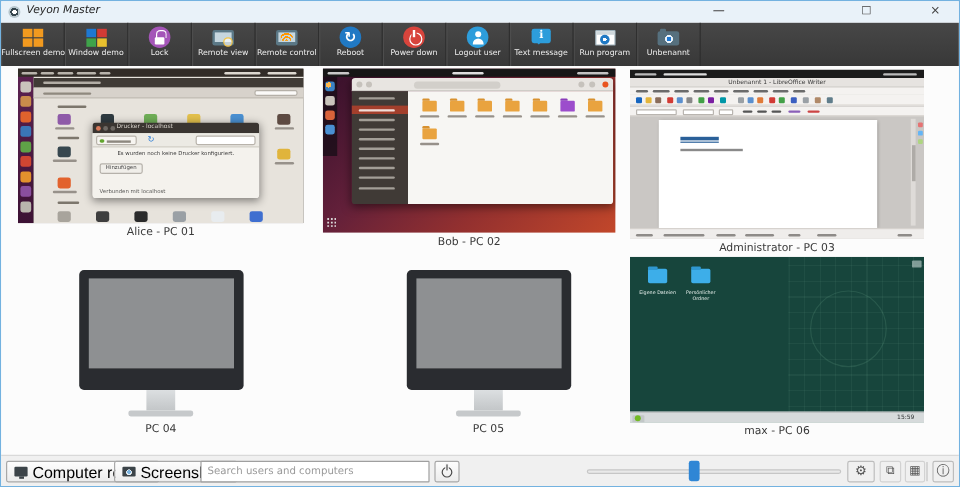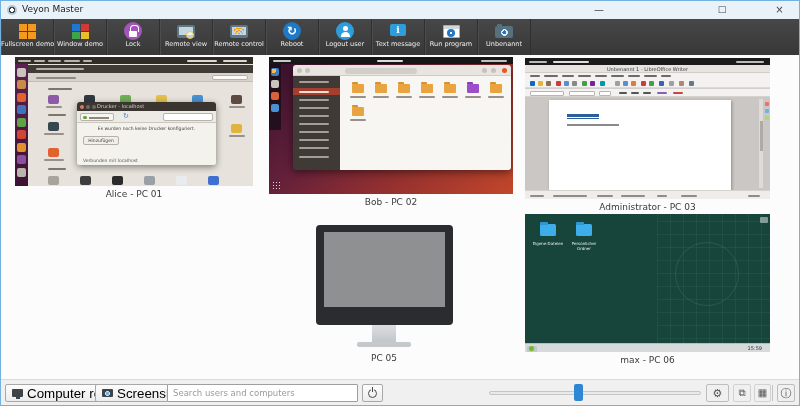--- a/index.html
+++ b/index.html
@@ -1,21 +1,21 @@
 <!DOCTYPE html>
 <html><head>
 <meta charset="utf-8">
 <style>
   * { margin:0; padding:0; box-sizing:border-box; }
   html,body { width:800px; height:406px; overflow:hidden; }
   body { font-family:"DejaVu Sans","Liberation Sans",sans-serif; background:#fff; }
   .app { position:relative; width:800px; height:406px; border:1px solid #73b2e0; background:#fcfcfc; }
 
   
-  .titlebar { position:relative; height:18px; background:#e9f2f9; }
+  .titlebar { position:relative; height:18px; background:#e9f2f9;font-style:italic; }
   .tb-logo { position:absolute; left:6px; top:4px; width:10px; height:10px; border-radius:50%;
     background:radial-gradient(circle,#fff 0 1.8px,#37474f 1.8px 3.4px,#b7c6cd 3.4px); }
   .tb-title { position:absolute; left:21px; top:3px; font-size:9px; color:#222; }
   .wc { position:absolute; top:0; height:18px; line-height:17px; text-align:center; font-size:10px; color:#444; cursor:default; }
   .wc-min { left:583px; width:30px; }
   .wc-max { left:706px; width:30px; font-size:9px; }
   .wc-close { left:760px; width:37px; }
 
   
   .toolbar { position:relative; height:36px; background:linear-gradient(#474747,#383838); white-space:nowrap; font-size:0; }
@@ -217,20 +217,22 @@
           <span class="tbic window-demo-icon"></span>
         </div><div class="tb-label">Window demo</div></div><div class="tb-btn"><div class="tb-icwrap">
           <span class="tbic lock-icon"></span>
         </div><div class="tb-label">Lock</div></div><div class="tb-btn"><div class="tb-icwrap">
           <span class="tbic remote-view-icon"></span>
         </div><div class="tb-label">Remote view</div></div><div class="tb-btn"><div class="tb-icwrap">
           <span class="tbic remote-control-icon"></span>
         </div><div class="tb-label">Remote control</div></div><div class="tb-btn"><div class="tb-icwrap">
           <span class="tbic reboot-icon"></span>
         </div><div class="tb-label">Reboot</div></div><div class="tb-btn"><div class="tb-icwrap">
+          <span class="tbic power-down-icon"></span>
+        </div><div class="tb-label">Power down</div></div><div class="tb-btn"><div class="tb-icwrap">
           <span class="tbic logout-user-icon"></span>
         </div><div class="tb-label">Logout user</div></div><div class="tb-btn"><div class="tb-icwrap">
           <span class="tbic text-message-icon"></span>
         </div><div class="tb-label">Text message</div></div><div class="tb-btn"><div class="tb-icwrap">
           <span class="tbic run-program-icon"></span>
         </div><div class="tb-label">Run program</div></div><div class="tb-btn"><div class="tb-icwrap">
           <span class="tbic screenshot-icon"></span>
         </div><div class="tb-label">Unbenannt</div></div></div>
 
   <div class="main">
@@ -449,22 +451,32 @@
               <i class="dash" style="left:96px;width:24px"></i>
             <i class="dash" style="left:132px;width:10px"></i>
               <i class="dash" style="left:156px;width:16px"></i>
             <i class="dash" style="right:10px;width:12px"></i>
           </div>
         </div>
       </div>
       <div class="tile-label">Administrator - PC 03</div>
     </div>
 
-
-    <div class="tile" style="left:261px;top:170px;width:244px">
+    <div class="tile" style="left:14px;top:170px;width:238px">
+      <div class="offmon">
+        <div class="om-bezel">
+            <div class="om-screen"></div>
+          </div>
+        <div class="om-neck"></div>
+        <div class="om-base"></div>
+      </div>
+      <div class="tile-label" style="margin-top:6px">PC 04</div>
+    </div>
+
+    <div class="tile" style="left:284px;top:170px;width:244px">
       <div class="offmon">
         <div class="om-bezel">
             <div class="om-screen"></div>
           </div>
         <div class="om-neck"></div>
         <div class="om-base"></div>
       </div>
       <div class="tile-label" style="margin-top:6px">PC 05</div>
     </div>
 

